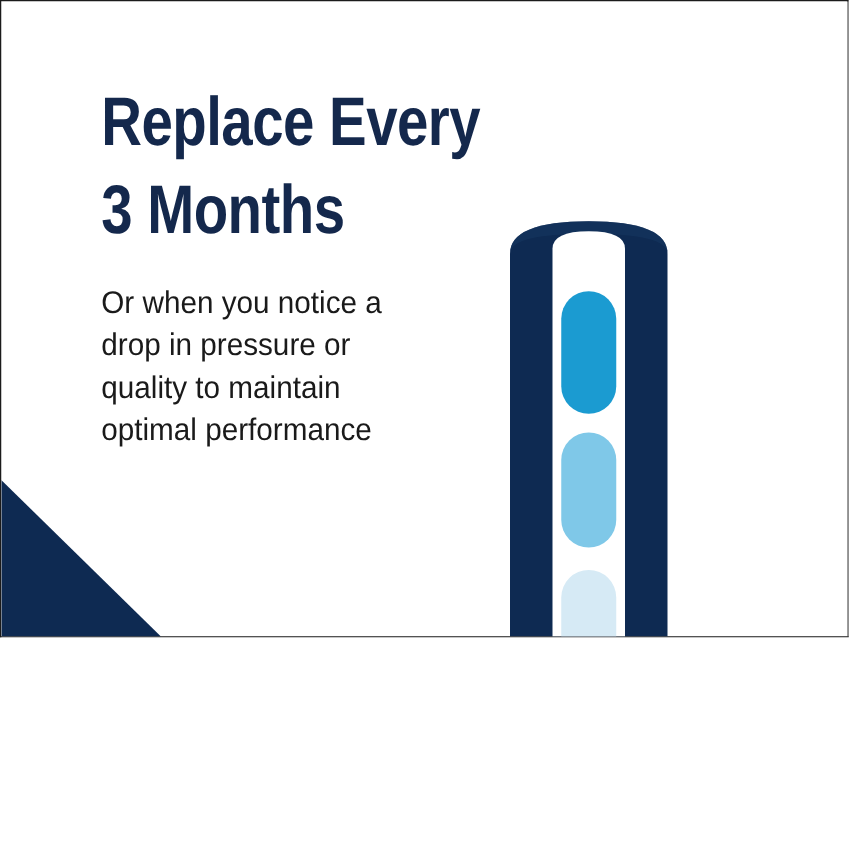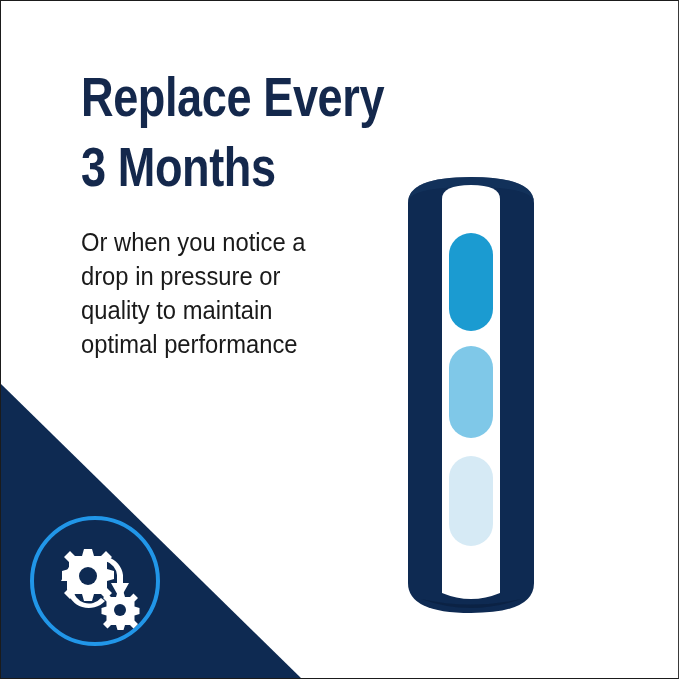--- a/index.html
+++ b/index.html
@@ -3,21 +3,21 @@
 <meta charset="utf-8">
 <style>
   html, body {
     margin: 0;
     padding: 0;
     background: #ffffff;
   }
   #canvas {
     position: relative;
     width: 679px;
-    height: 679px;
+    height: 510px;
     background: #ffffff;
     overflow: hidden;
     font-family: "Liberation Sans", sans-serif;
     box-sizing: border-box;
     border-top: 1px solid #1b1b1b;
     border-left: 1px solid #1b1b1b;
     border-right: 1px solid #3a3a3a;
     border-bottom: 1px solid #1b1b1b;
   }
 

